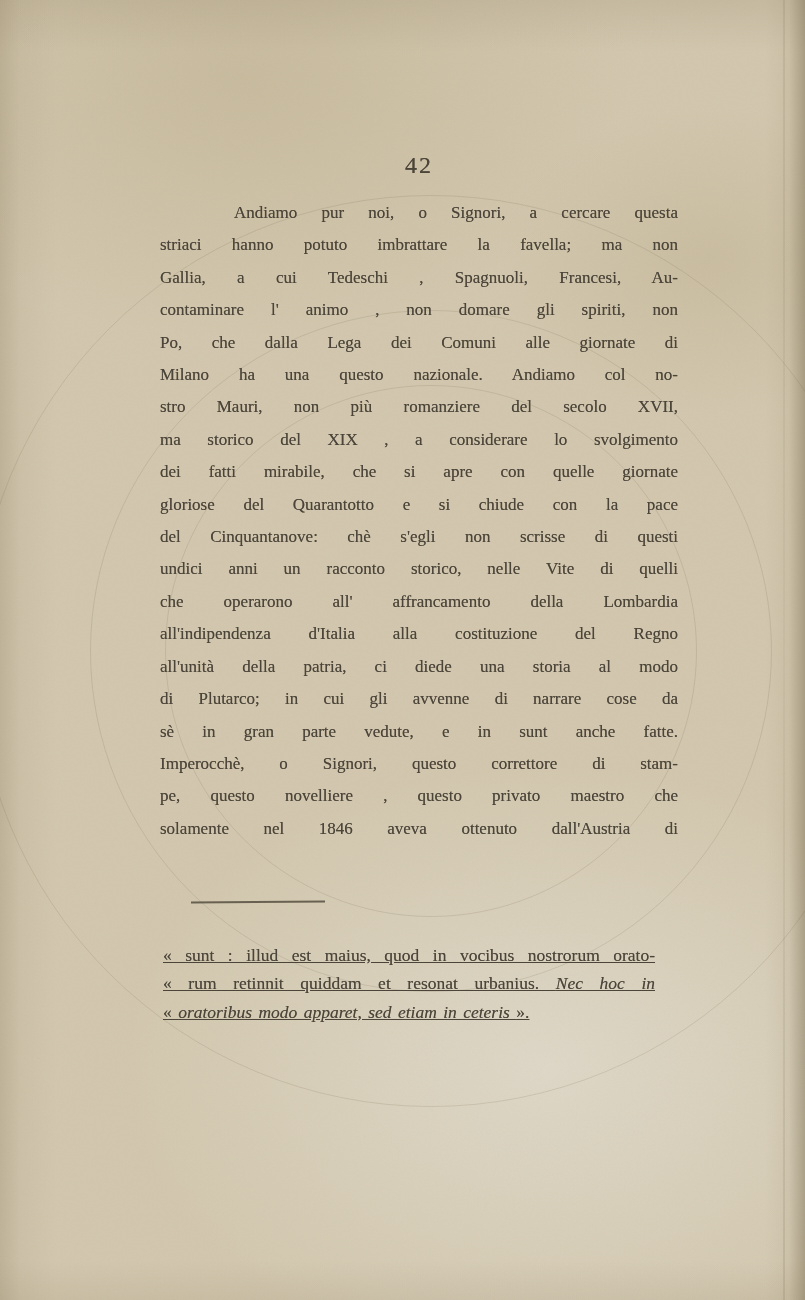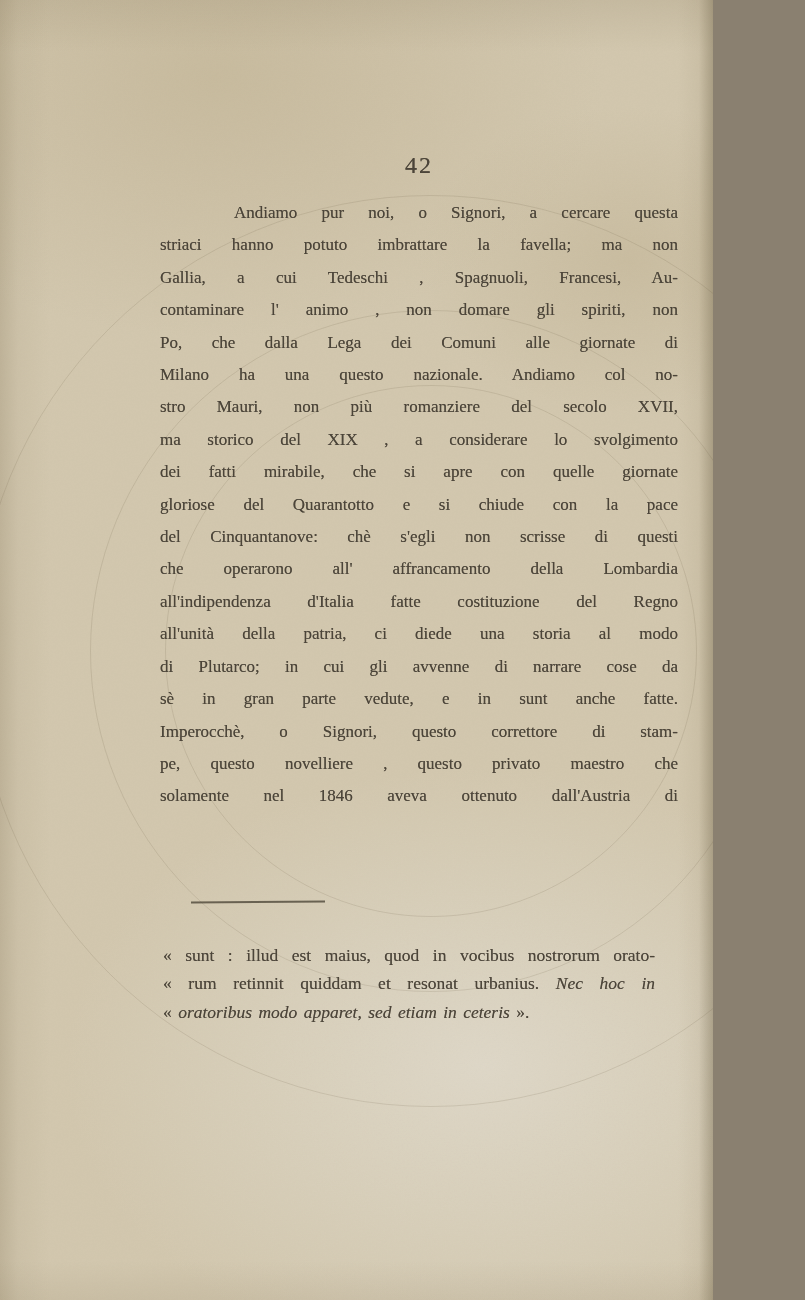--- a/index.html
+++ b/index.html
@@ -3,21 +3,21 @@
 <meta charset="utf-8">
 <style>
   html, body {
     margin: 0;
     padding: 0;
     background: #8a8070;
     font-family: "Liberation Serif", "DejaVu Serif", serif;
   }
   .page {
     position: relative;
-    width: 713px;
+    width: 805px;
     height: 1300px;
     overflow: hidden;
     background:
       radial-gradient(ellipse 700px 500px at 68% 82%, rgba(224,218,204,0.85) 0%, rgba(224,218,204,0) 60%),
       radial-gradient(ellipse 600px 400px at 30% 6%, rgba(186,171,138,0.45) 0%, rgba(186,171,138,0) 65%),
       radial-gradient(ellipse 300px 220px at 88% 20%, rgba(180,164,128,0.30) 0%, rgba(180,164,128,0) 70%),
       #d2c7ae;
     color: #4a4338;
   }
   
@@ -78,20 +78,21 @@
     position: absolute;
     left: 163px; top: 941px; width: 492px;
     font-size: 17.5px;
     line-height: 28.3px;
     word-spacing: 2px;
     text-shadow: 0 0 0.5px rgba(74,67,56,0.6);
   }
   .footnote .fn-line {
     text-align: justify;
     text-align-last: justify;
+    text-decoration: underline;
   }
   .footnote .fn-line.fn-last { text-align-last: left; }
   .footnote .it { font-style: italic; }
   .grain {
     position: absolute; inset: 0;
     width: 805px; height: 1300px;
     pointer-events: none;
     opacity: 0.55;
   }
 </style>
@@ -114,22 +115,23 @@
       <div class="line">striaci hanno potuto imbrattare la favella; ma non</div>
       <div class="line">Gallia, a cui Tedeschi , Spagnuoli, Francesi, Au-</div>
       <div class="line">contaminare l' animo , non domare gli spiriti, non</div>
       <div class="line">Po, che dalla Lega dei Comuni alle giornate di</div>
       <div class="line">Milano ha una questo nazionale. Andiamo col no-</div>
       <div class="line">stro Mauri, non più romanziere del secolo XVII,</div>
       <div class="line">ma storico del XIX , a considerare lo svolgimento</div>
       <div class="line">dei fatti mirabile, che si apre con quelle giornate</div>
       <div class="line">gloriose del Quarantotto e si chiude con la pace</div>
       <div class="line">del Cinquantanove: chè s'egli non scrisse di questi</div>
+      <div class="line">undici anni un racconto storico, nelle Vite di quelli</div>
       <div class="line">che operarono all' affrancamento della Lombardia</div>
-      <div class="line">all'indipendenza d'Italia fatte costituzione del Regno</div>
+      <div class="line">all'indipendenza d'Italia alla costituzione del Regno</div>
       <div class="line">all'unità della patria, ci diede una storia al modo</div>
       <div class="line">di Plutarco; in cui gli avvenne di narrare cose da</div>
       <div class="line">sè in gran parte vedute, e in sunt anche fatte.</div>
       <div class="line">Imperocchè, o Signori, questo correttore di stam-</div>
       <div class="line">pe, questo novelliere , questo privato maestro che</div>
       <div class="line">solamente nel 1846 aveva ottenuto dall'Austria di</div>
     </div>
 
   <div class="fn-rule"></div>
 

